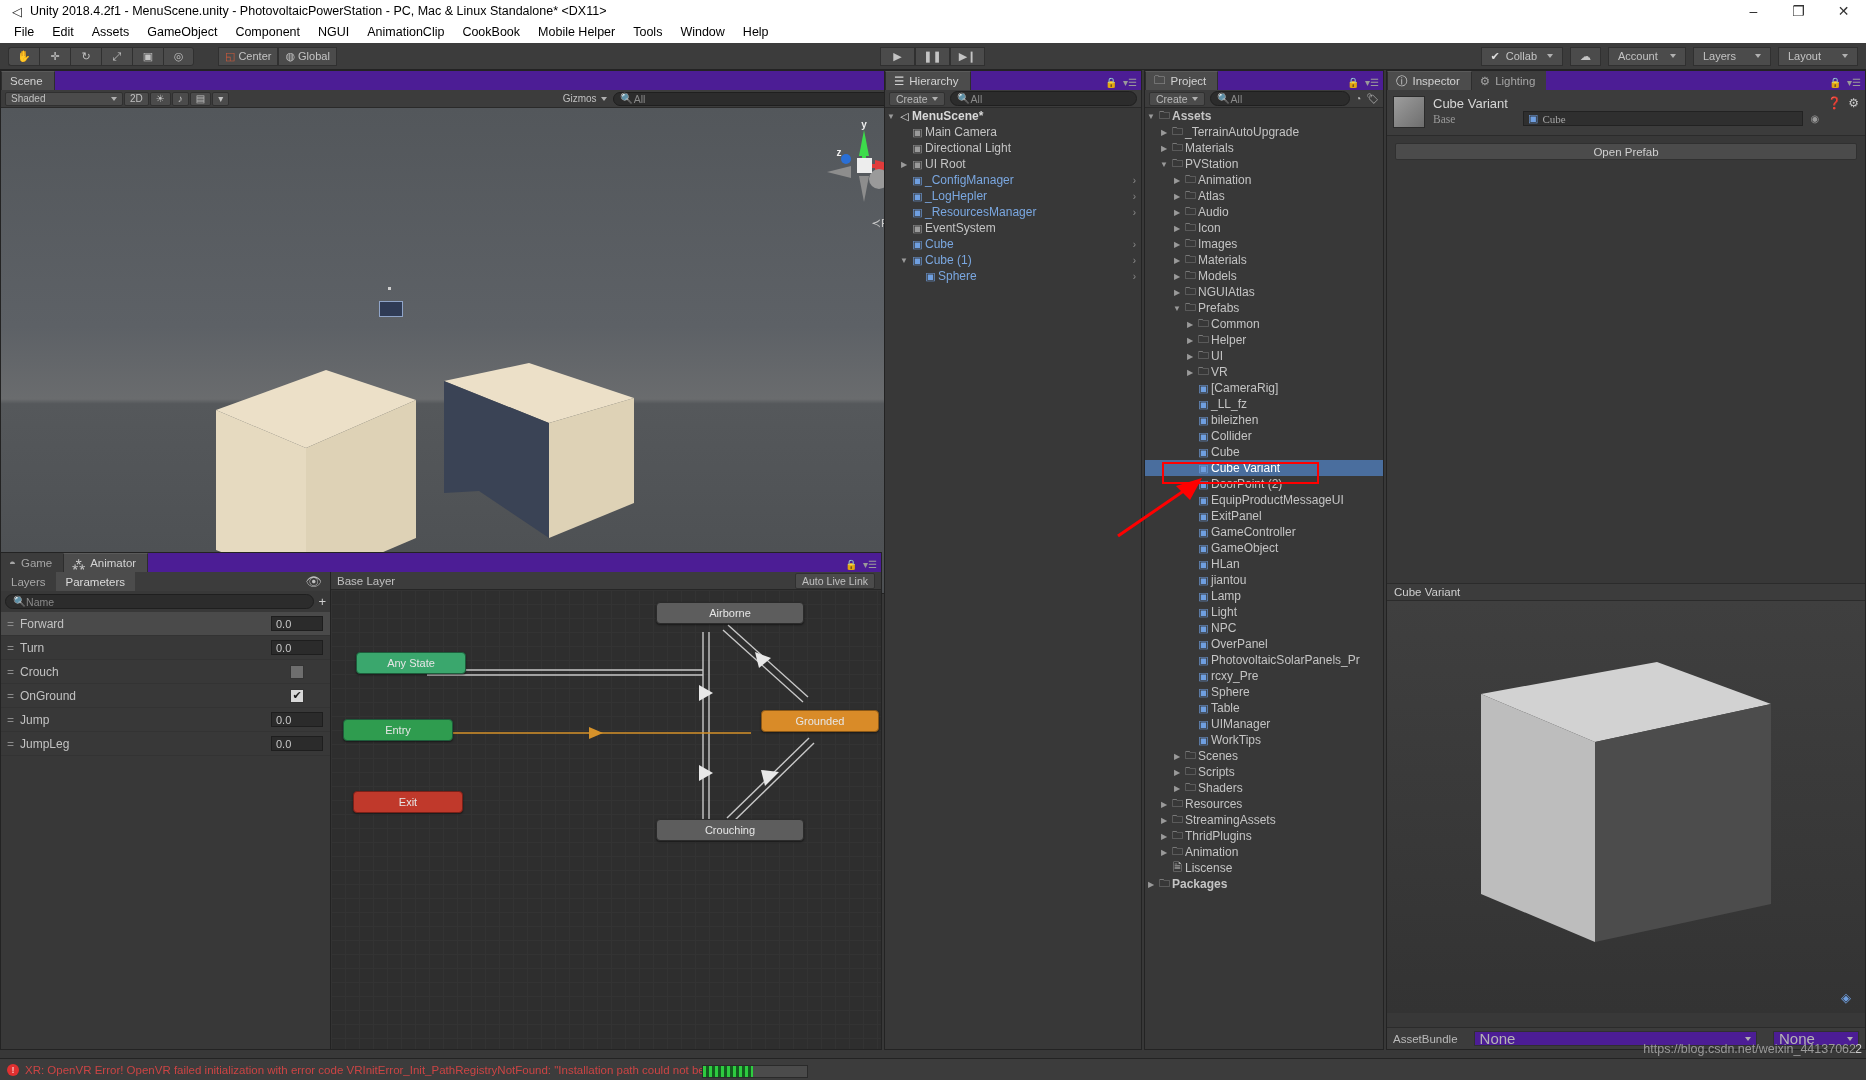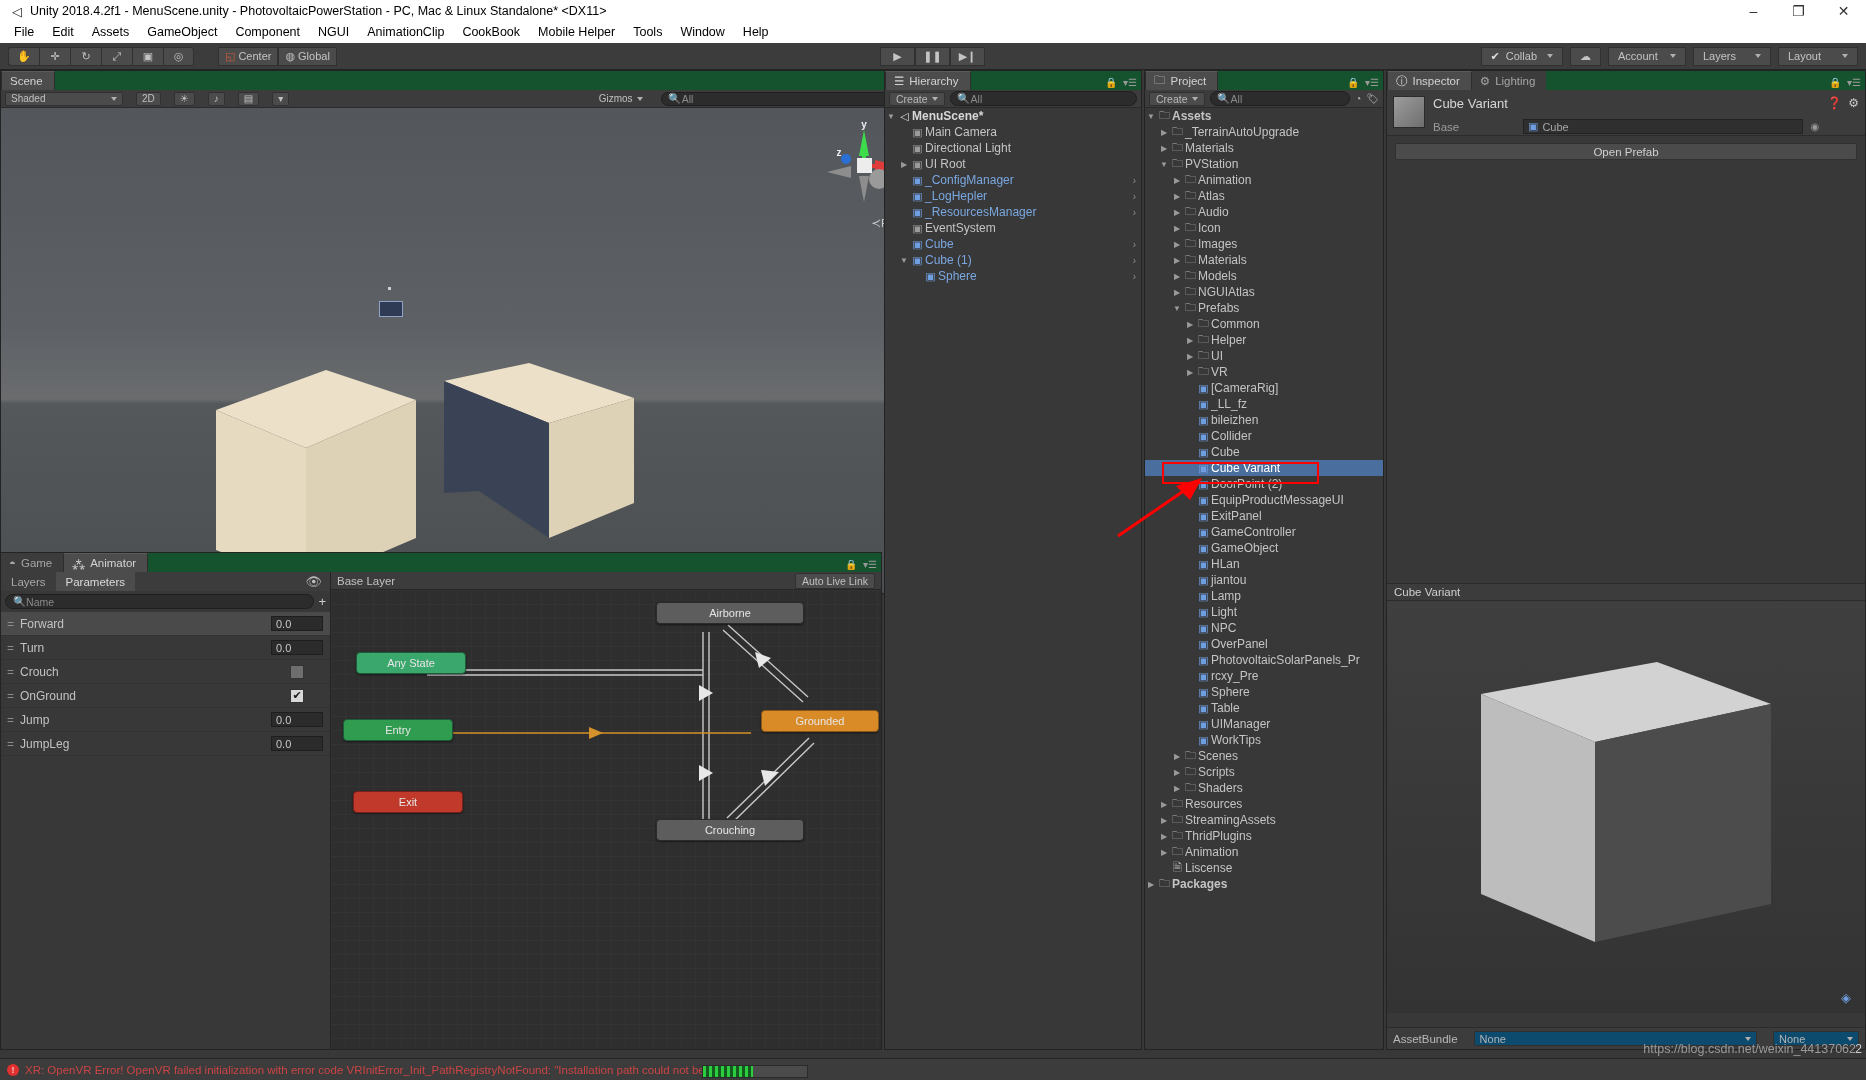--- a/index.html
+++ b/index.html
@@ -51,32 +51,32 @@
   .pivotgroup .tbtn { min-width:52px; padding:0 6px; font-size:11px; gap:3px; }
   .playgroup { position:absolute; left:880px; display:flex; }
   .playgroup .tbtn { min-width:35px; }
   .rightgroup { position:absolute; right:8px; display:flex; align-items:center; gap:7px; }
   .rightgroup .tbtn { padding:0 9px; gap:6px; }
   .dd-arrow { display:inline-block; width:0;height:0;border-left:3.5px solid transparent;
               border-right:3.5px solid transparent;border-top:4px solid #b0b0b0; margin-left:4px;}
 
   
   .panel { position:absolute; background:#383838; border:1px solid #232323; }
-  .panel-tabs { height:19px; background:#14532d; display:flex; align-items:flex-end; position:relative;}
+  .panel-tabs { height:19px; background:#4c1d95; display:flex; align-items:flex-end; position:relative;}
   .ptab { height:19px; padding:0 11px 0 8px; display:flex; align-items:center; gap:5px;
           font-size:11.5px; color:#a5a5a5; background:#3c3c3c;}
   .ptab.active { background:#4c4c4c; color:#d2d2d2; border-top:1px solid #5a5a5a;
                  border-left:1px solid #2d2d2d; border-right:1px solid #2d2d2d;}
   .ptab-right { position:absolute; right:4px; bottom:2px; display:flex; gap:5px; align-items:center;
                 color:#9a9a9a; font-size:10px;}
 
   
   #scene-panel { left:0; top:70px; width:960px; height:524px; }
   .scene-toolbar { height:18px; background:#3c3c3c; display:flex; align-items:center;
-                   gap:13px; padding:0 4px; border-bottom:1px solid #2a2a2a;}
+                   gap:1px; padding:0 4px; border-bottom:1px solid #2a2a2a;}
   .sbtn { height:14px; background:#4b4b4b; border:1px solid #303030; color:#c0c0c0;
           font-size:10px; display:flex; align-items:center; padding:0 5px; border-radius:2px;}
   .scene-view { position:relative; width:100%; height:calc(100% - 37px); background:#5b5f63;
                 overflow:hidden; }
   .sky { position:absolute; inset:0;
          background:linear-gradient(#53575b 0%, #5d6166 45%, #6a6c6e 60%, #55585b 61%, #4c4f52 100%); }
   .gizmo { position:absolute; right:52px; top:14px; width:86px; height:86px; }
   .persp { position:absolute; right:48px; top:108px; color:#c9c9c9; font-size:11.5px; }
   .lock { position:absolute; right:18px; top:18px; color:#9a9a9a; font-size:12px;}
   .cube1 { position:absolute; left:215px; top:262px; }
@@ -151,39 +151,39 @@
   
   #project-panel { left:1144px; top:70px; width:240px; height:980px; }
 
   
   #inspector-panel { left:1386px; top:70px; width:480px; height:980px; }
   .insp-head { display:flex; align-items:flex-start; padding:6px 6px 0 6px; gap:8px;
                background:#3c3c3c; border-bottom:1px solid #2b2b2b; height:46px;}
   .insp-thumb { width:32px;height:32px; background:linear-gradient(135deg,#9d9d9d,#6e6e6e);
                 border:1px solid #2b2b2b; }
   .insp-title { font-size:13px; color:#d6d6d6; }
-  .insp-base { display:flex; align-items:center; gap:8px; margin-top:8px; }
+  .insp-base { display:flex; align-items:center; gap:8px; margin-top:0;font-family:Liberation Serif, serif; }
   .insp-base .lbl { width:82px; color:#9a9a9a; font-size:11.5px;}
   .objfield { flex:1; height:15px; background:#2f2f2f; border:1px solid #222;
               display:flex; align-items:center; gap:4px; padding-left:4px;
               color:#a6a6a6; font-size:11px;}
   .open-prefab { margin:7px 8px; height:17px; background:#4b4b4b; border:1px solid #303030;
                  border-radius:2px; display:flex; align-items:center; justify-content:center;
                  font-size:11.5px; color:#cfcfcf;}
   .preview-head { position:absolute; left:0; top:512px; width:100%; height:18px;
                   background:#3c3c3c; border-top:1px solid #2b2b2b; border-bottom:1px solid #2b2b2b;
                   display:flex;align-items:center; padding-left:7px; font-size:11.5px; color:#cfcfcf;}
   .preview-area { position:absolute; left:0; top:530px; width:100%; bottom:36px;
                   background:linear-gradient(#3f3f3f,#333); display:flex;
                   align-items:center; justify-content:center; }
   .assetbundle-bar { position:absolute; left:0; bottom:0; width:100%; height:22px;
                      background:#3c3c3c; border-top:1px solid #2b2b2b; display:flex;
                      align-items:center; gap:16px; padding:0 6px; font-size:11.5px;}
-  .ab-drop { height:15px; background:#0c4a6e; border:1px solid #303030; color:#b4b4b4;
-             font-size:11px; display:flex; align-items:center; padding:0 5px;}
+  .ab-drop { height:15px; background:#4c1d95; border:1px solid #303030; color:#b4b4b4;
+             font-size:15px; display:flex; align-items:center; padding:0 5px;}
 
   
   .statusbar { position:absolute; left:0; bottom:0; width:1866px; height:22px;
                background:#3c3c3c; border-top:1px solid #232323;
                display:flex; align-items:center; padding-left:7px; gap:6px; }
   .err-icon { width:12px;height:12px;border-radius:50%;background:#e03030;color:#fff;
               font-size:9px; display:flex;align-items:center;justify-content:center;}
   .status-text { color:#c44; font-size:11.5px; }
   .watermark { position:absolute; right:10px; bottom:24px; color:#9a9a9a; font-size:12.5px;}
   .prog { position:absolute; left:702px; bottom:2px; width:106px; height:13px;

